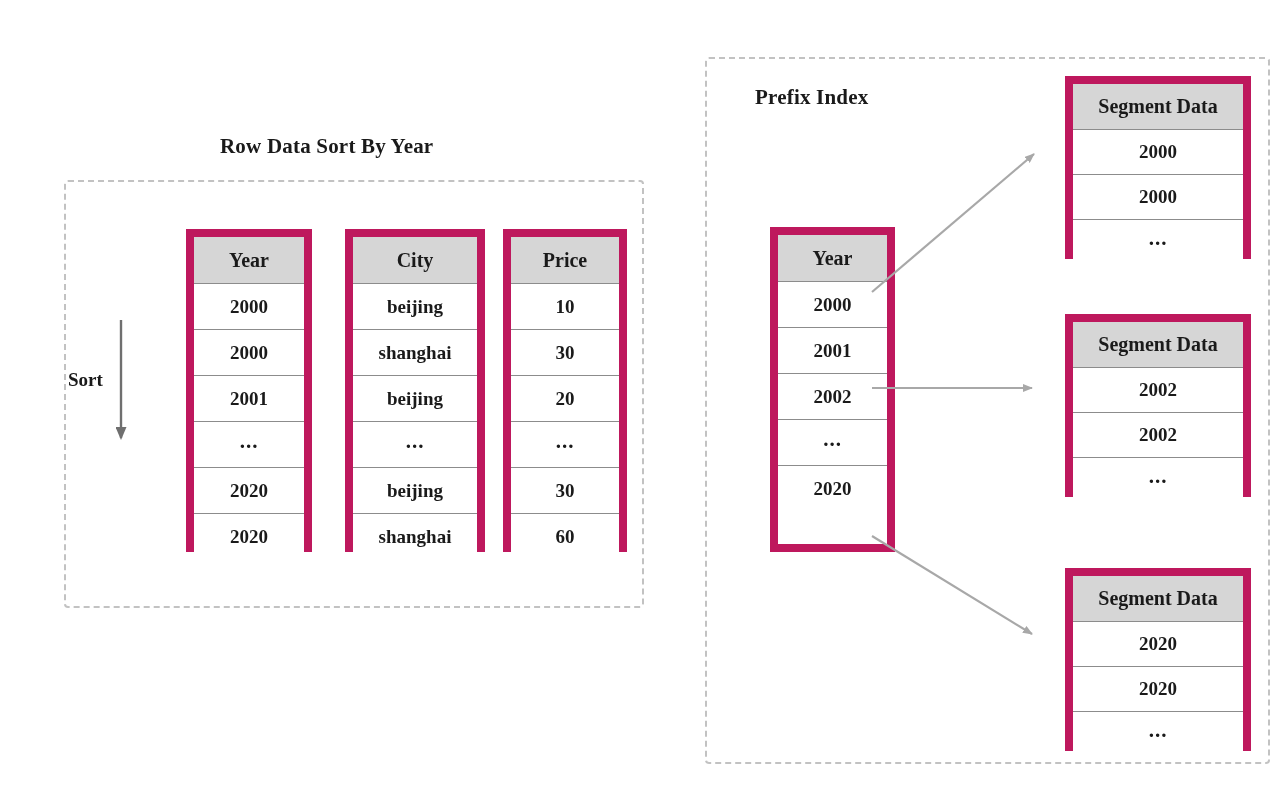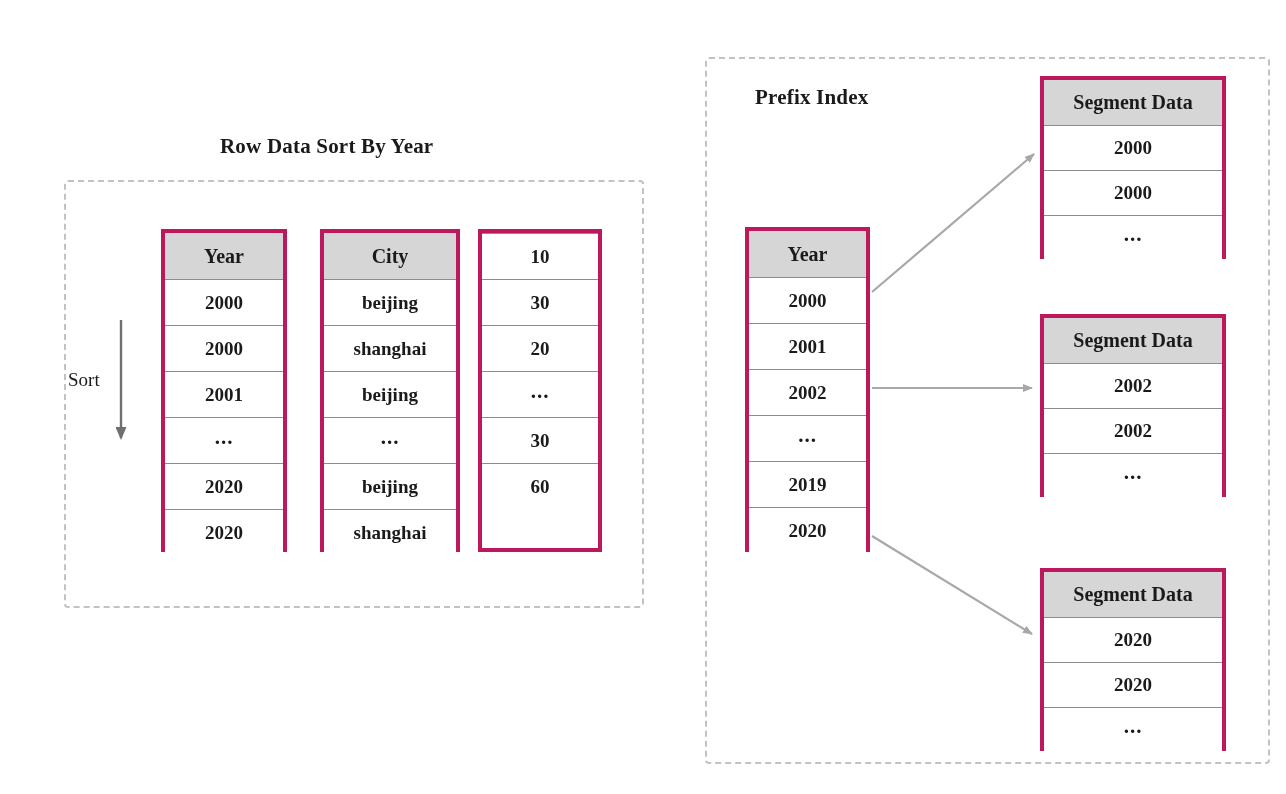--- a/index.html
+++ b/index.html
@@ -39,23 +39,24 @@
     letter-spacing: 0.2px;
     white-space: nowrap;
     color: #1a1a1a;
   }
   #left-title  { left: 220px; top: 134px; }
   #right-title { left: 755px; top: 85px; font-family: Liberation Serif, serif;  }
 
   
   .tbl {
     position: absolute;
-    border: 4px solid #be185d;
+    border: 8px solid #be185d;
     box-sizing: border-box;
     background: #ffffff;
+    margin-left: 25px;
   }
   .tbl .cell {
     box-sizing: border-box;
     display: flex;
     align-items: center;
     justify-content: center;
     font-weight: bold;
     font-size: 19px;
     color: #1a1a1a;
     border-top: 1px solid #8c8c8c;
@@ -89,21 +90,21 @@
   .segtbl .cell { height: 45px; }
   #seg-1 { top: 76px;  }
   #seg-2 { top: 314px; }
   #seg-3 { top: 568px; }
 
   
   #sort-label {
     position: absolute;
     left: 68px;
     top: 369px;
-    font-weight: normal;
+    font-weight: bold;
     font-size: 19px;
     color: #1a1a1a;
   }
   .svg-layer {
     position: absolute;
     left: 0;
     top: 0;
     width: 1286px;
     height: 794px;
     pointer-events: none;
@@ -132,41 +133,41 @@
     <div class="cell head">City</div>
     <div class="cell">beijing</div>
     <div class="cell">shanghai</div>
     <div class="cell">beijing</div>
     <div class="cell ellipsis">...</div>
     <div class="cell">beijing</div>
     <div class="cell">shanghai</div>
   </div>
 
   <div id="tbl-price" class="tbl rowtbl">
+    <div class="cell head">Price</div>
     <div class="cell">10</div>
     <div class="cell">30</div>
     <div class="cell">20</div>
     <div class="cell ellipsis">...</div>
     <div class="cell">30</div>
     <div class="cell">60</div>
   </div>
 
   <div id="sort-label">Sort</div>
 
   <div id="right-group" class="dashed-box"></div>
 
   <div id="right-title" class="section-title">Prefix Index</div>
 
   <div id="tbl-prefix" class="tbl">
     <div class="cell head">Year</div>
     <div class="cell">2000</div>
     <div class="cell">2001</div>
     <div class="cell">2002</div>
     <div class="cell ellipsis">...</div>
-    <div class="cell">2019</div>
     <div class="cell">2020</div>
   </div>
 
   <div id="seg-1" class="tbl segtbl">
     <div class="cell head">Segment Data</div>
     <div class="cell">2000</div>
     <div class="cell">2000</div>
     <div class="cell ellipsis">...</div>
   </div>
 

